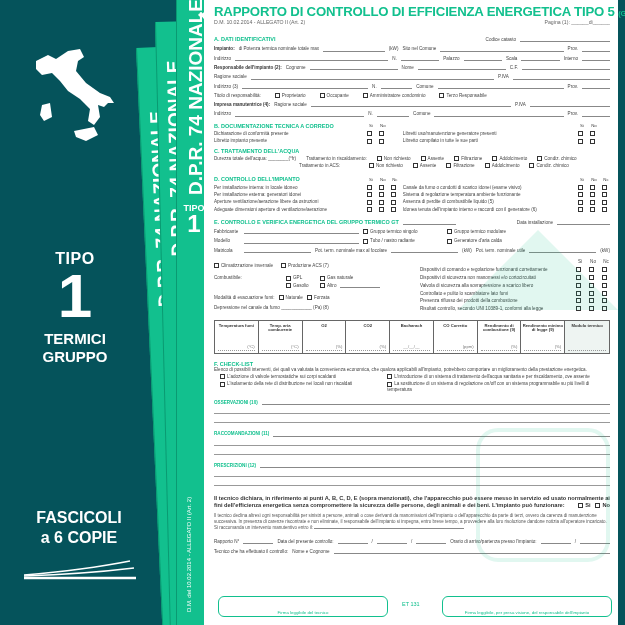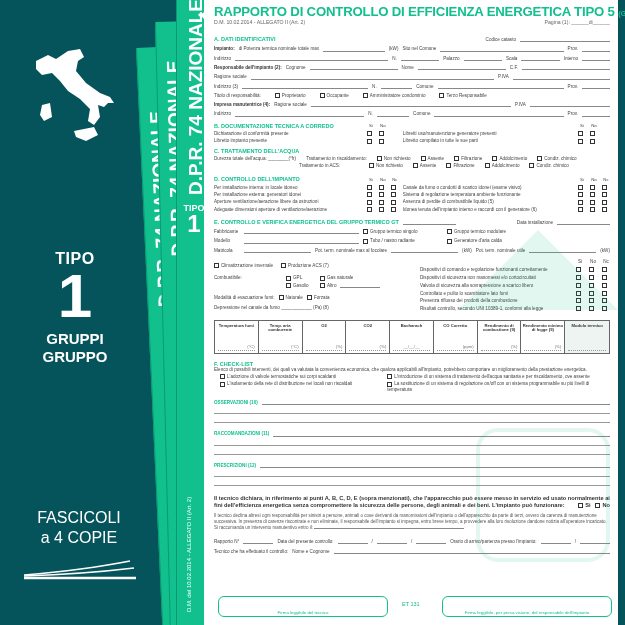--- a/index.html
+++ b/index.html
@@ -3,21 +3,21 @@
 <meta charset="utf-8">
 <style>
 *{box-sizing:border-box;margin:0;padding:0}
 body{width:625px;height:625px;overflow:hidden;background:#05535b;font-family:"Liberation Sans",sans-serif;position:relative}
 .left{position:absolute;left:0;top:0;width:210px;height:625px;background:#05535b}
 .italy{position:absolute;left:28px;top:45px;width:90px;width:90px;height:100px}
 .tipo-block{position:absolute;left:0;top:250px;width:150px;text-align:center;color:#fff;font-weight:bold}
 .tipo-label{font-size:16px;letter-spacing:0.5px}
 .tipo-num{font-size:62px;line-height:60px;margin-top:-2px}
 .tipo-sub{font-size:15px;line-height:18px;margin-top:4px}
-.fasc{position:absolute;left:14px;top:508px;width:130px;text-align:center;color:#fff;font-weight:normal;font-size:16px;line-height:20px}
+.fasc{position:absolute;left:14px;top:508px;width:130px;text-align:center;color:#fff;font-weight:bold;font-size:16px;line-height:20px}
 .copies-lines{position:absolute;left:24px;top:560px;width:112px;height:20px}
 .tab{position:absolute;background:#12c08e;border-left:1px solid #0a9a72}
 .tab1{left:136px;top:48px;width:60px;height:590px;transform:rotate(-2.6deg);transform-origin:top left}
 .tab2{left:155px;top:22px;width:60px;height:610px;transform:rotate(-1.4deg);transform-origin:top left}
 .tab3{left:176px;top:0;width:60px;height:625px}
 .tabtext{position:absolute;color:#fff;font-weight:bold;font-size:19px;white-space:nowrap;transform:rotate(-90deg);transform-origin:left top}
 .tab3 .tabtext{left:8px;top:195px}
 .tab2 .tabtext{left:6px;top:235px}
 .tab1 .tabtext{left:6px;top:260px}
 .tabtipo{position:absolute;left:181px;top:203px;width:26px;color:#fff;font-weight:bold;text-align:center}
@@ -51,23 +51,23 @@
 </head>
 <body>
 
 <div class="left">
   <svg class="italy" viewBox="0 0 90 100">
       <path fill="#fff" d="M8 16 L20 10 L28 14 L40 6 L52 4 L56 12 L50 16 L48 26 L58 38 L72 48 L82 52 L86 58 L80 58 L76 62 L70 60 L72 72 L66 80 L60 76 L62 64 L52 54 L40 46 L32 36 L24 28 L14 30 L8 24 Z M14 60 L22 58 L24 72 L16 76 L12 70 Z M46 86 L66 82 L70 90 L58 96 L48 92 Z"></path>
     </svg>
   <div class="tipo-block">
     <div class="tipo-label">TIPO</div>
     <div class="tipo-num">1</div>
-    <div class="tipo-sub"><span>GRUPPI</span><br><span>GRUPPO</span></div>
-  </div>
-  <div class="fasc"><span>FASCICOLI</span><br><span>a 4 COPIE</span></div>
+    <div class="tipo-sub"><span>TERMICI</span><br><span>GRUPPO</span></div>
+  </div>
+  <div class="fasc"><span>FASCICOLI</span><br><span>a 6 COPIE</span></div>
   <svg class="copies-lines" viewBox="0 0 112 20">
       <path d="M0 18 L112 18" stroke="#fff" stroke-width="2.4"></path>
       <path d="M0 16 Q60 14 110 8" stroke="#fff" stroke-width="1.3" fill="none"></path>
       <path d="M0 15 Q60 10 106 1" stroke="#fff" stroke-width="1.3" fill="none"></path>
     </svg>
 </div>
 
 <div class="tab tab1">
     <div class="tabtext">D.P.R. 74 NAZIONALE</div>
   </div>

